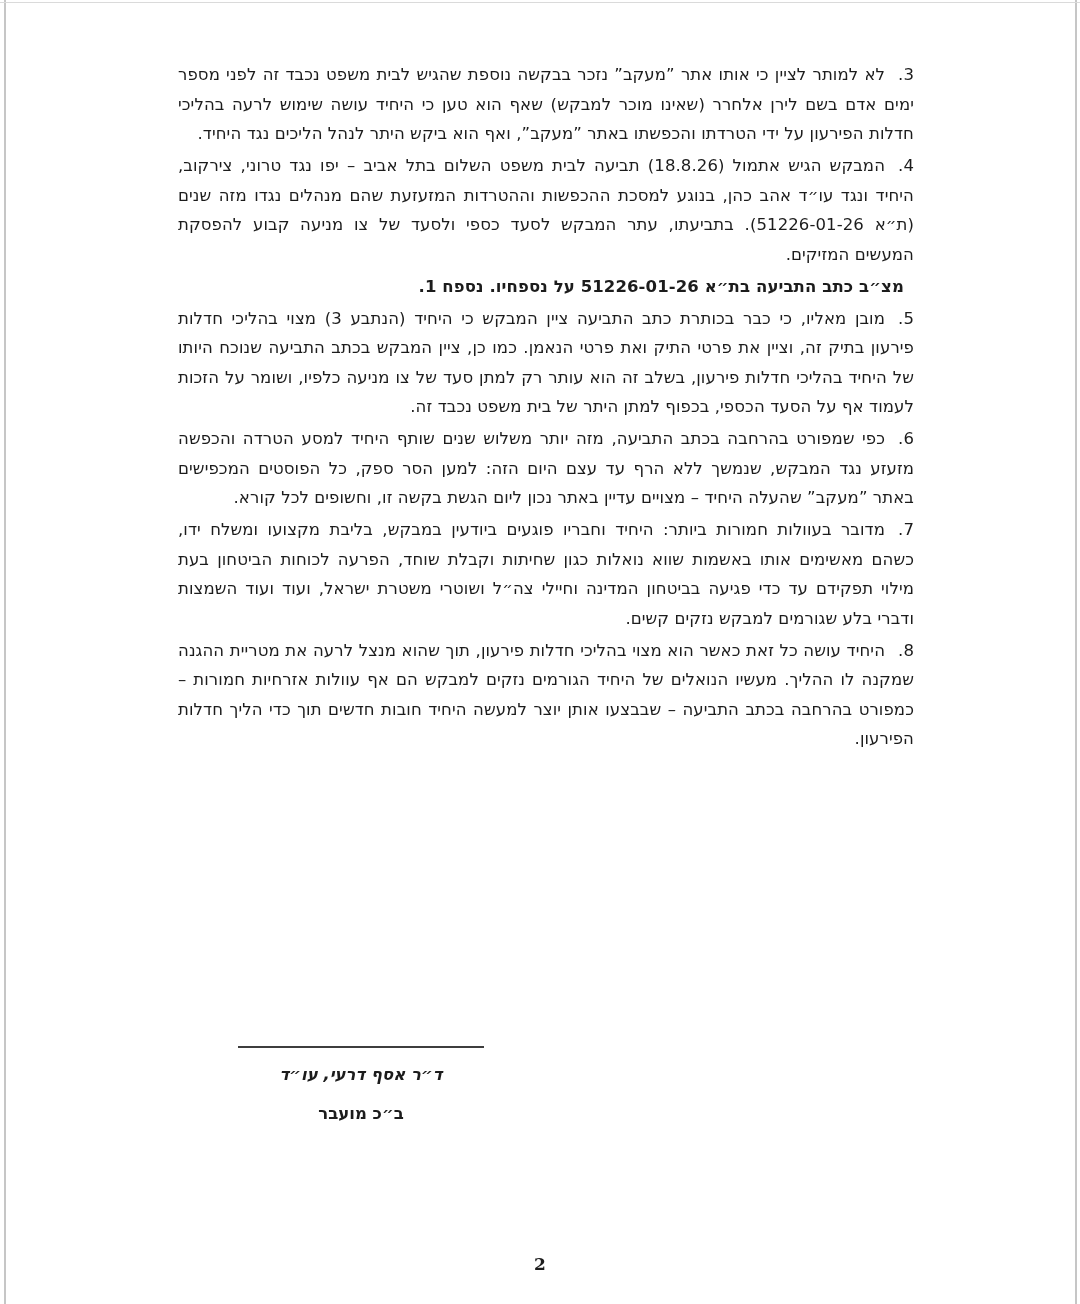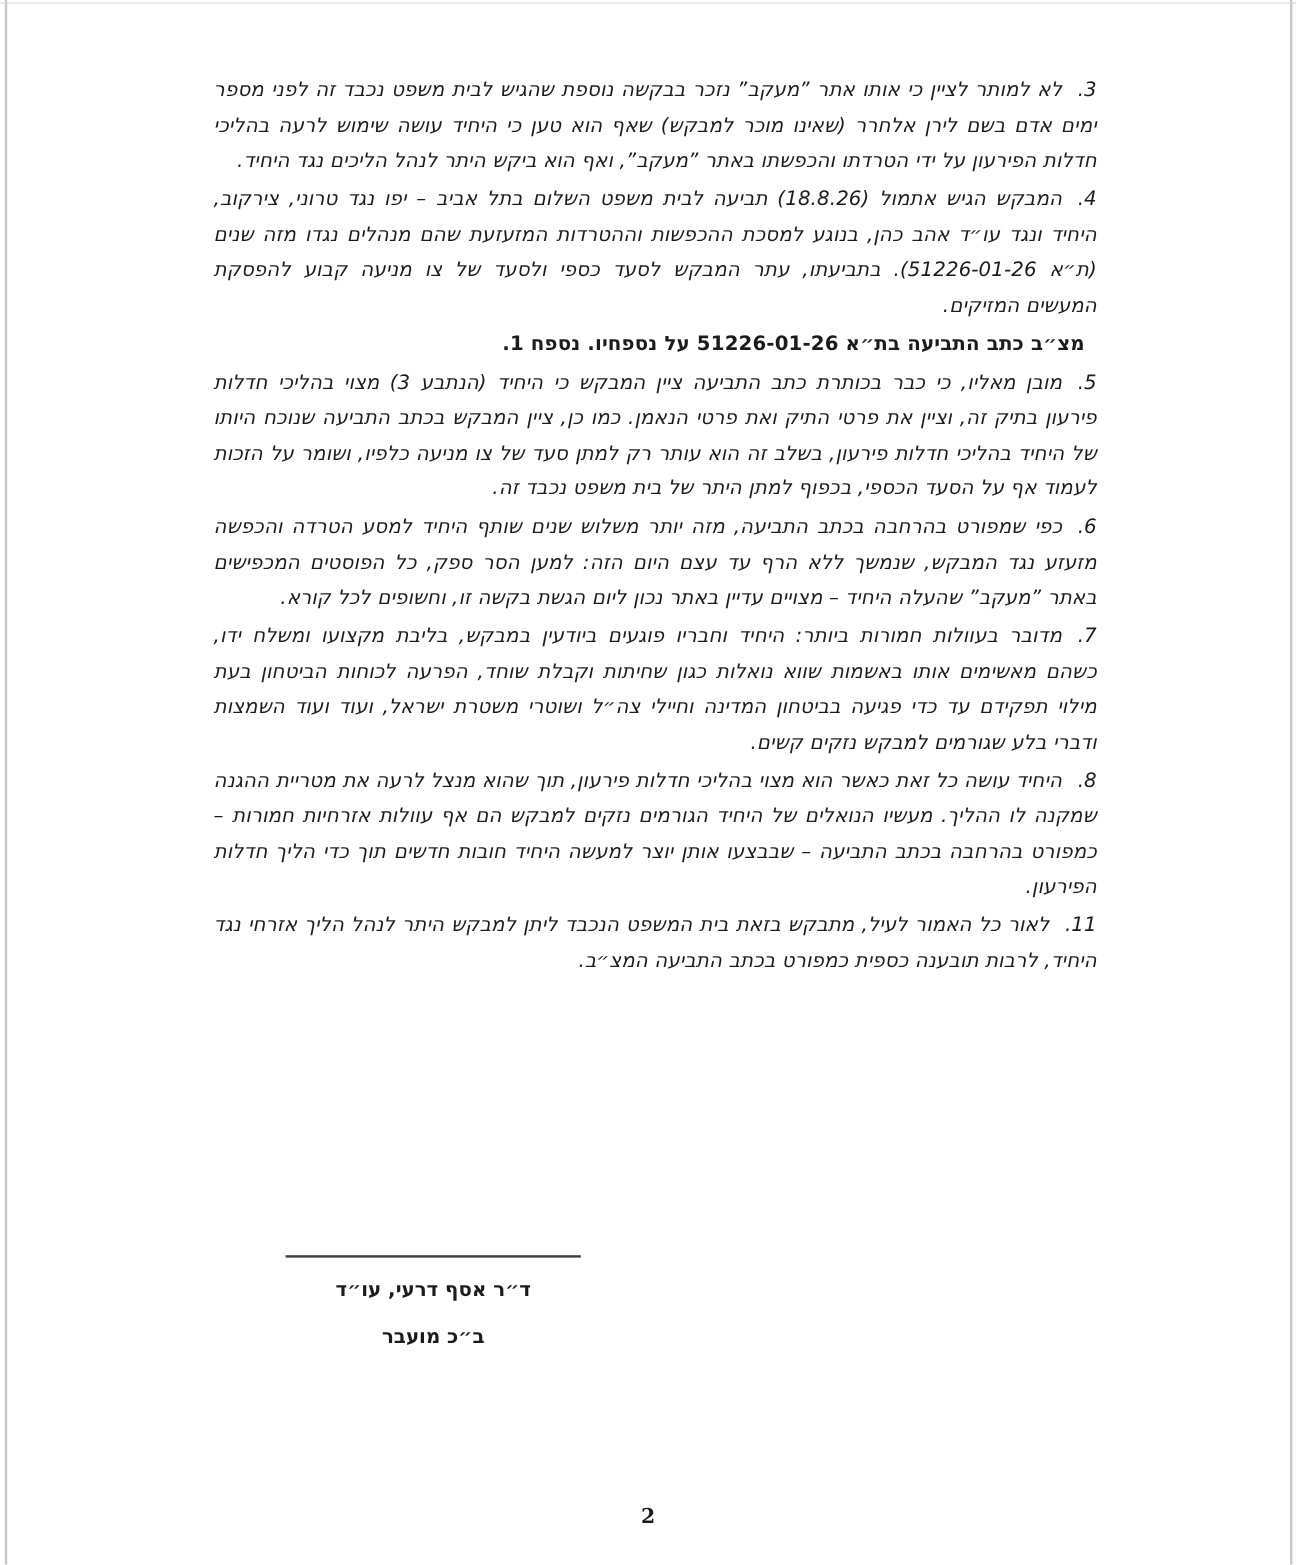--- a/index.html
+++ b/index.html
@@ -25,21 +25,21 @@
     position: absolute;
     top: 60px;
     right: 166px;
     width: 736px;
     direction: rtl;
     text-align: justify;
     font-size: 16.5px;
     line-height: 29.5px;
     letter-spacing: 0.1px;
   }
-  .para { margin: 0 0 2.5px 0; font-style: italic; }
+  .para { margin: 0 0 2.5px 0; }
   .pnum { margin-left: 13px; white-space: nowrap; }
   .note {
     font-weight: bold;
     padding-right: 10px;
     margin: 0 0 2.5px 0;
   }
 
   .signature {
     position: absolute;
     top: 1046px;
@@ -47,21 +47,21 @@
     width: 246px;
     direction: rtl;
     text-align: center;
     font-size: 16.5px;
   }
   .sig-line {
     height: 0;
     border-top: 2px solid #3d3d3d;
     margin-bottom: 17px;
   }
-  .sig-name { font-weight: bold; margin-bottom: 20px; }
+  .sig-name { font-weight: bold; margin-bottom: 20px; font-style: italic; }
   .sig-role { font-weight: bold; }
 
   .page-num {
     position: absolute;
     top: 1254px;
     left: 0;
     right: 0;
     text-align: center;
     font-family: "DejaVu Serif", serif;
     font-size: 17px;
@@ -101,23 +101,20 @@
     <div class="para">
       <span class="pnum">7.</span><span class="ptext">מדובר בעוולות חמורות ביותר: היחיד וחבריו פוגעים ביודעין במבקש, בליבת מקצועו ומשלח ידו, כשהם מאשימים אותו באשמות שווא נואלות כגון שחיתות וקבלת שוחד, הפרעה לכוחות הביטחון בעת מילוי תפקידם עד כדי פגיעה בביטחון המדינה וחיילי צה״ל ושוטרי משטרת ישראל, ועוד ועוד השמצות ודברי בלע שגורמים למבקש נזקים קשים.</span>
     </div>
 
     <div class="para">
       <span class="pnum">8.</span><span class="ptext">היחיד עושה כל זאת כאשר הוא מצוי בהליכי חדלות פירעון, תוך שהוא מנצל לרעה את מטריית ההגנה שמקנה לו ההליך. מעשיו הנואלים של היחיד הגורמים נזקים למבקש הם אף עוולות אזרחיות חמורות – כמפורט בהרחבה בכתב התביעה – שבבצעו אותן יוצר למעשה היחיד חובות חדשים תוך כדי הליך חדלות הפירעון.</span>
     </div>
 
 
 
-    <div class="para">
-      <span class="pnum">11.</span><span class="ptext">לאור כל האמור לעיל, מתבקש בזאת בית המשפט הנכבד ליתן למבקש היתר לנהל הליך אזרחי נגד היחיד, לרבות תובענה כספית כמפורט בכתב התביעה המצ״ב.</span>
-    </div>
 
 
   </div>
 
   <div class="signature">
     <div class="sig-line"></div>
     <div class="sig-name">ד״ר אסף דרעי, עו״ד</div>
     <div class="sig-role">ב״כ מועבר</div>
   </div>
 

